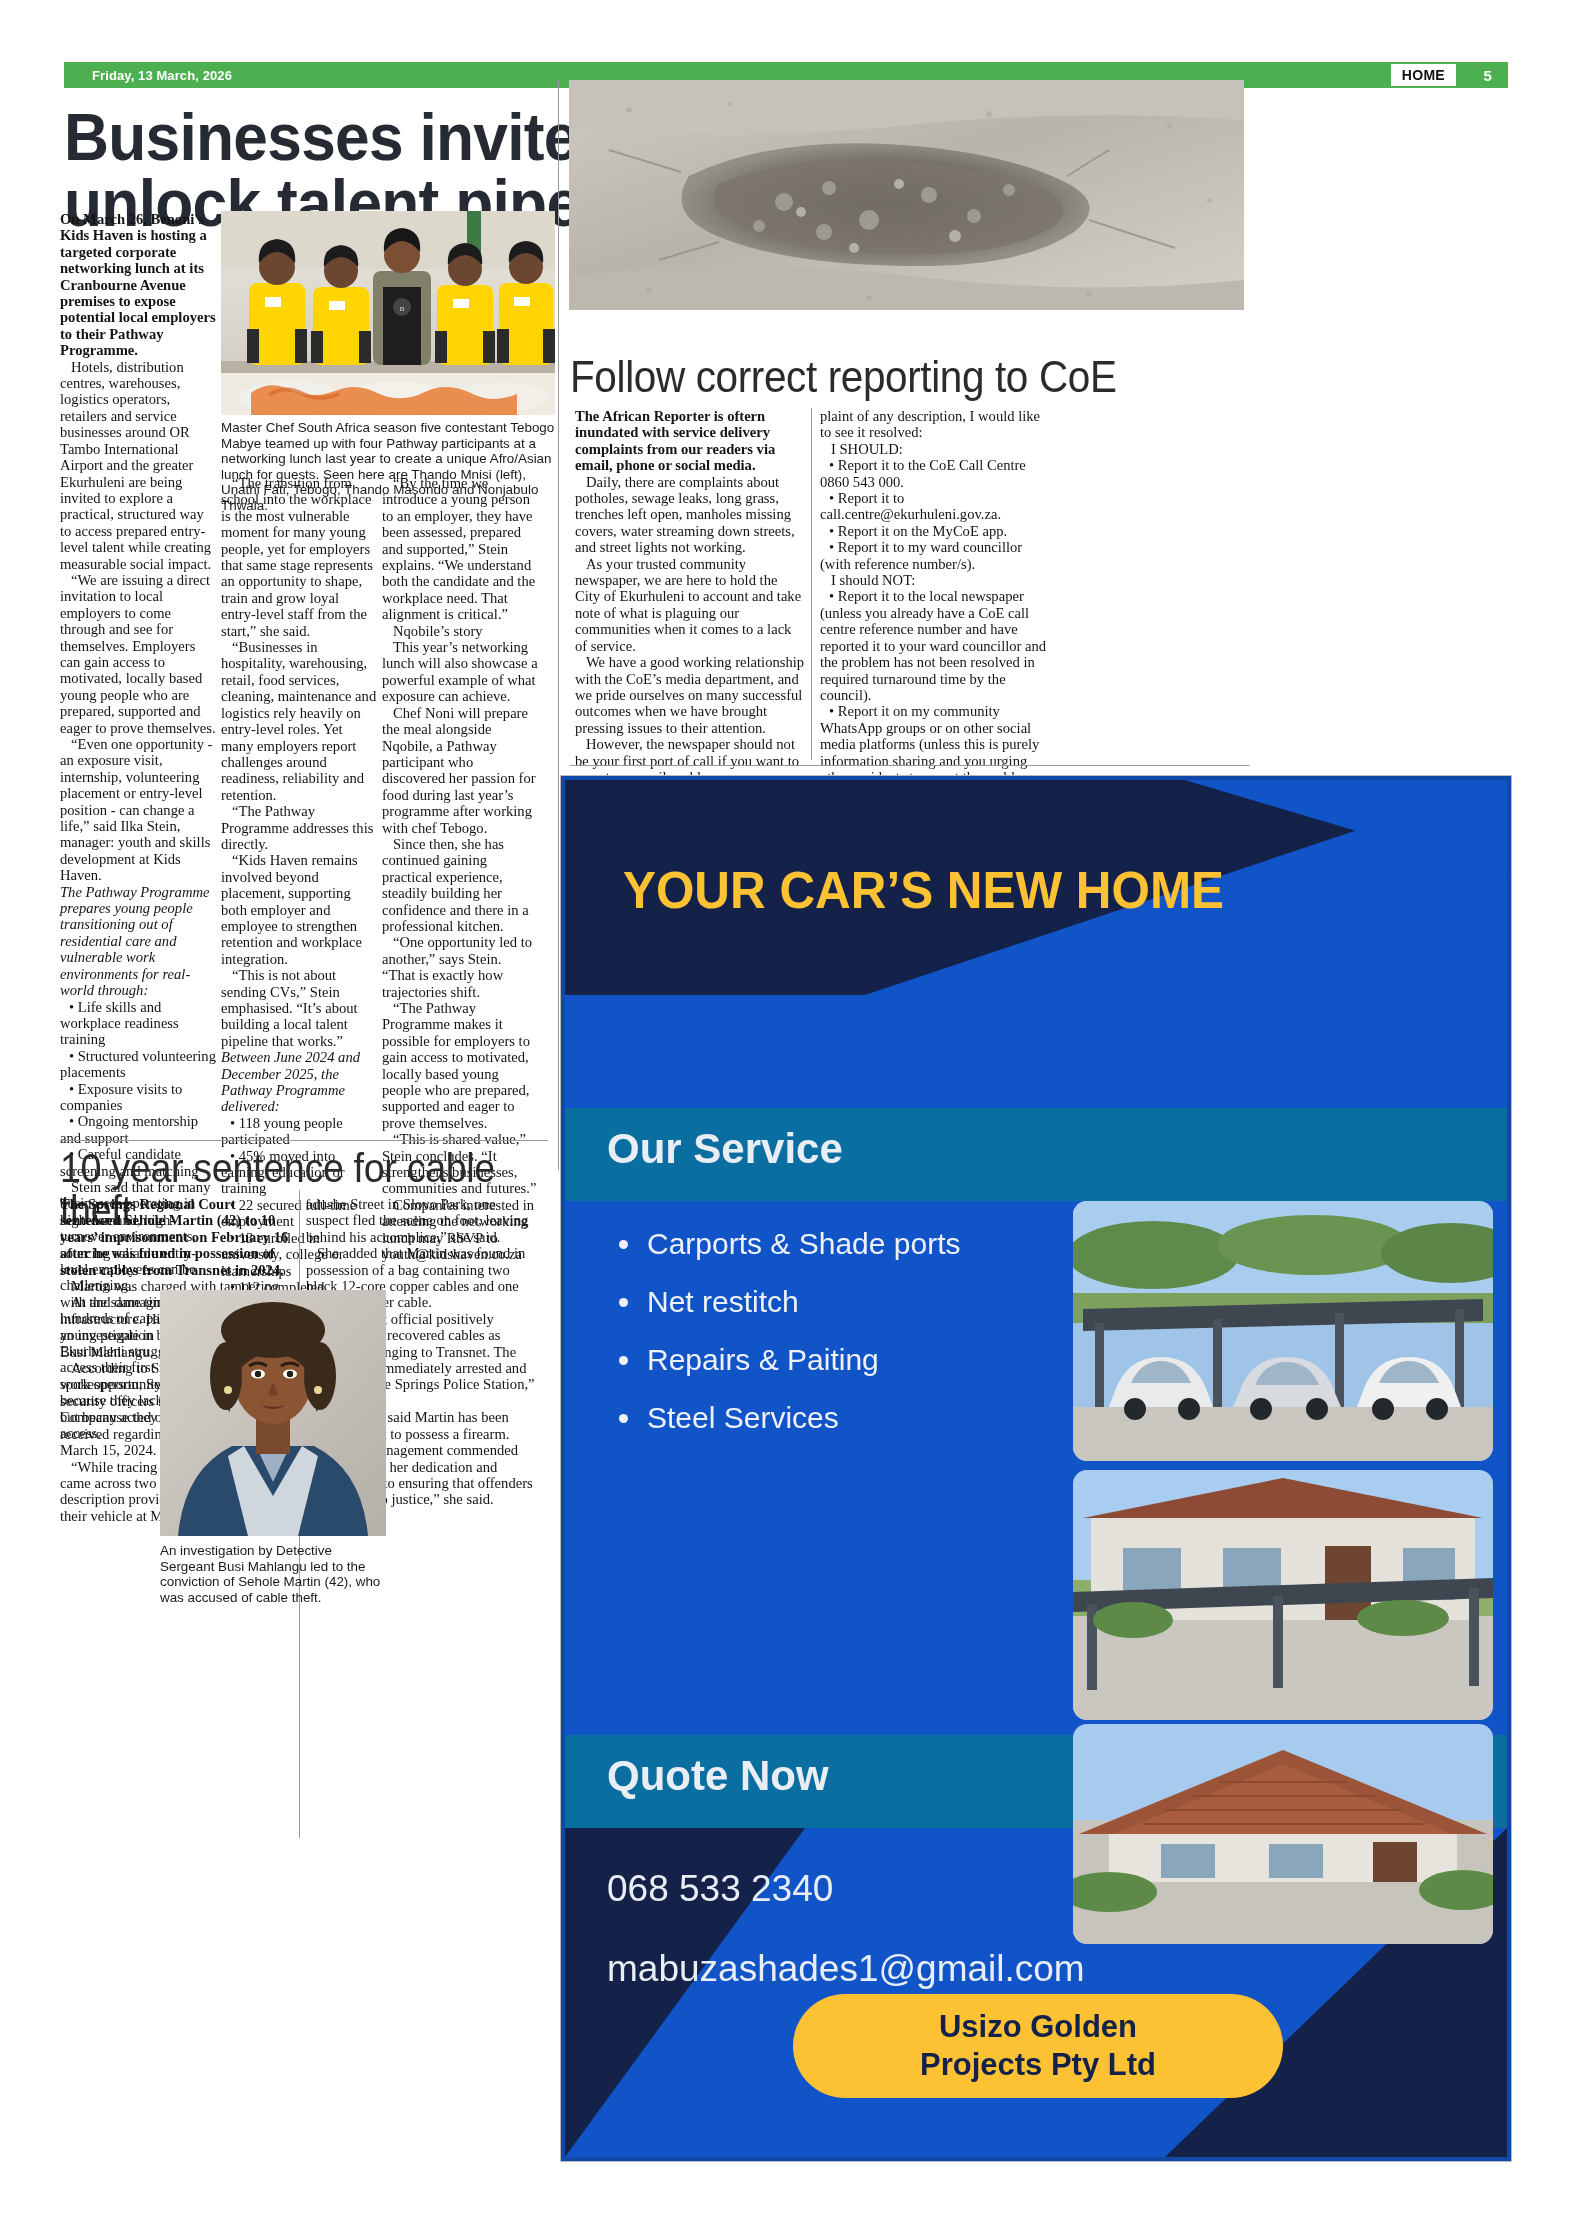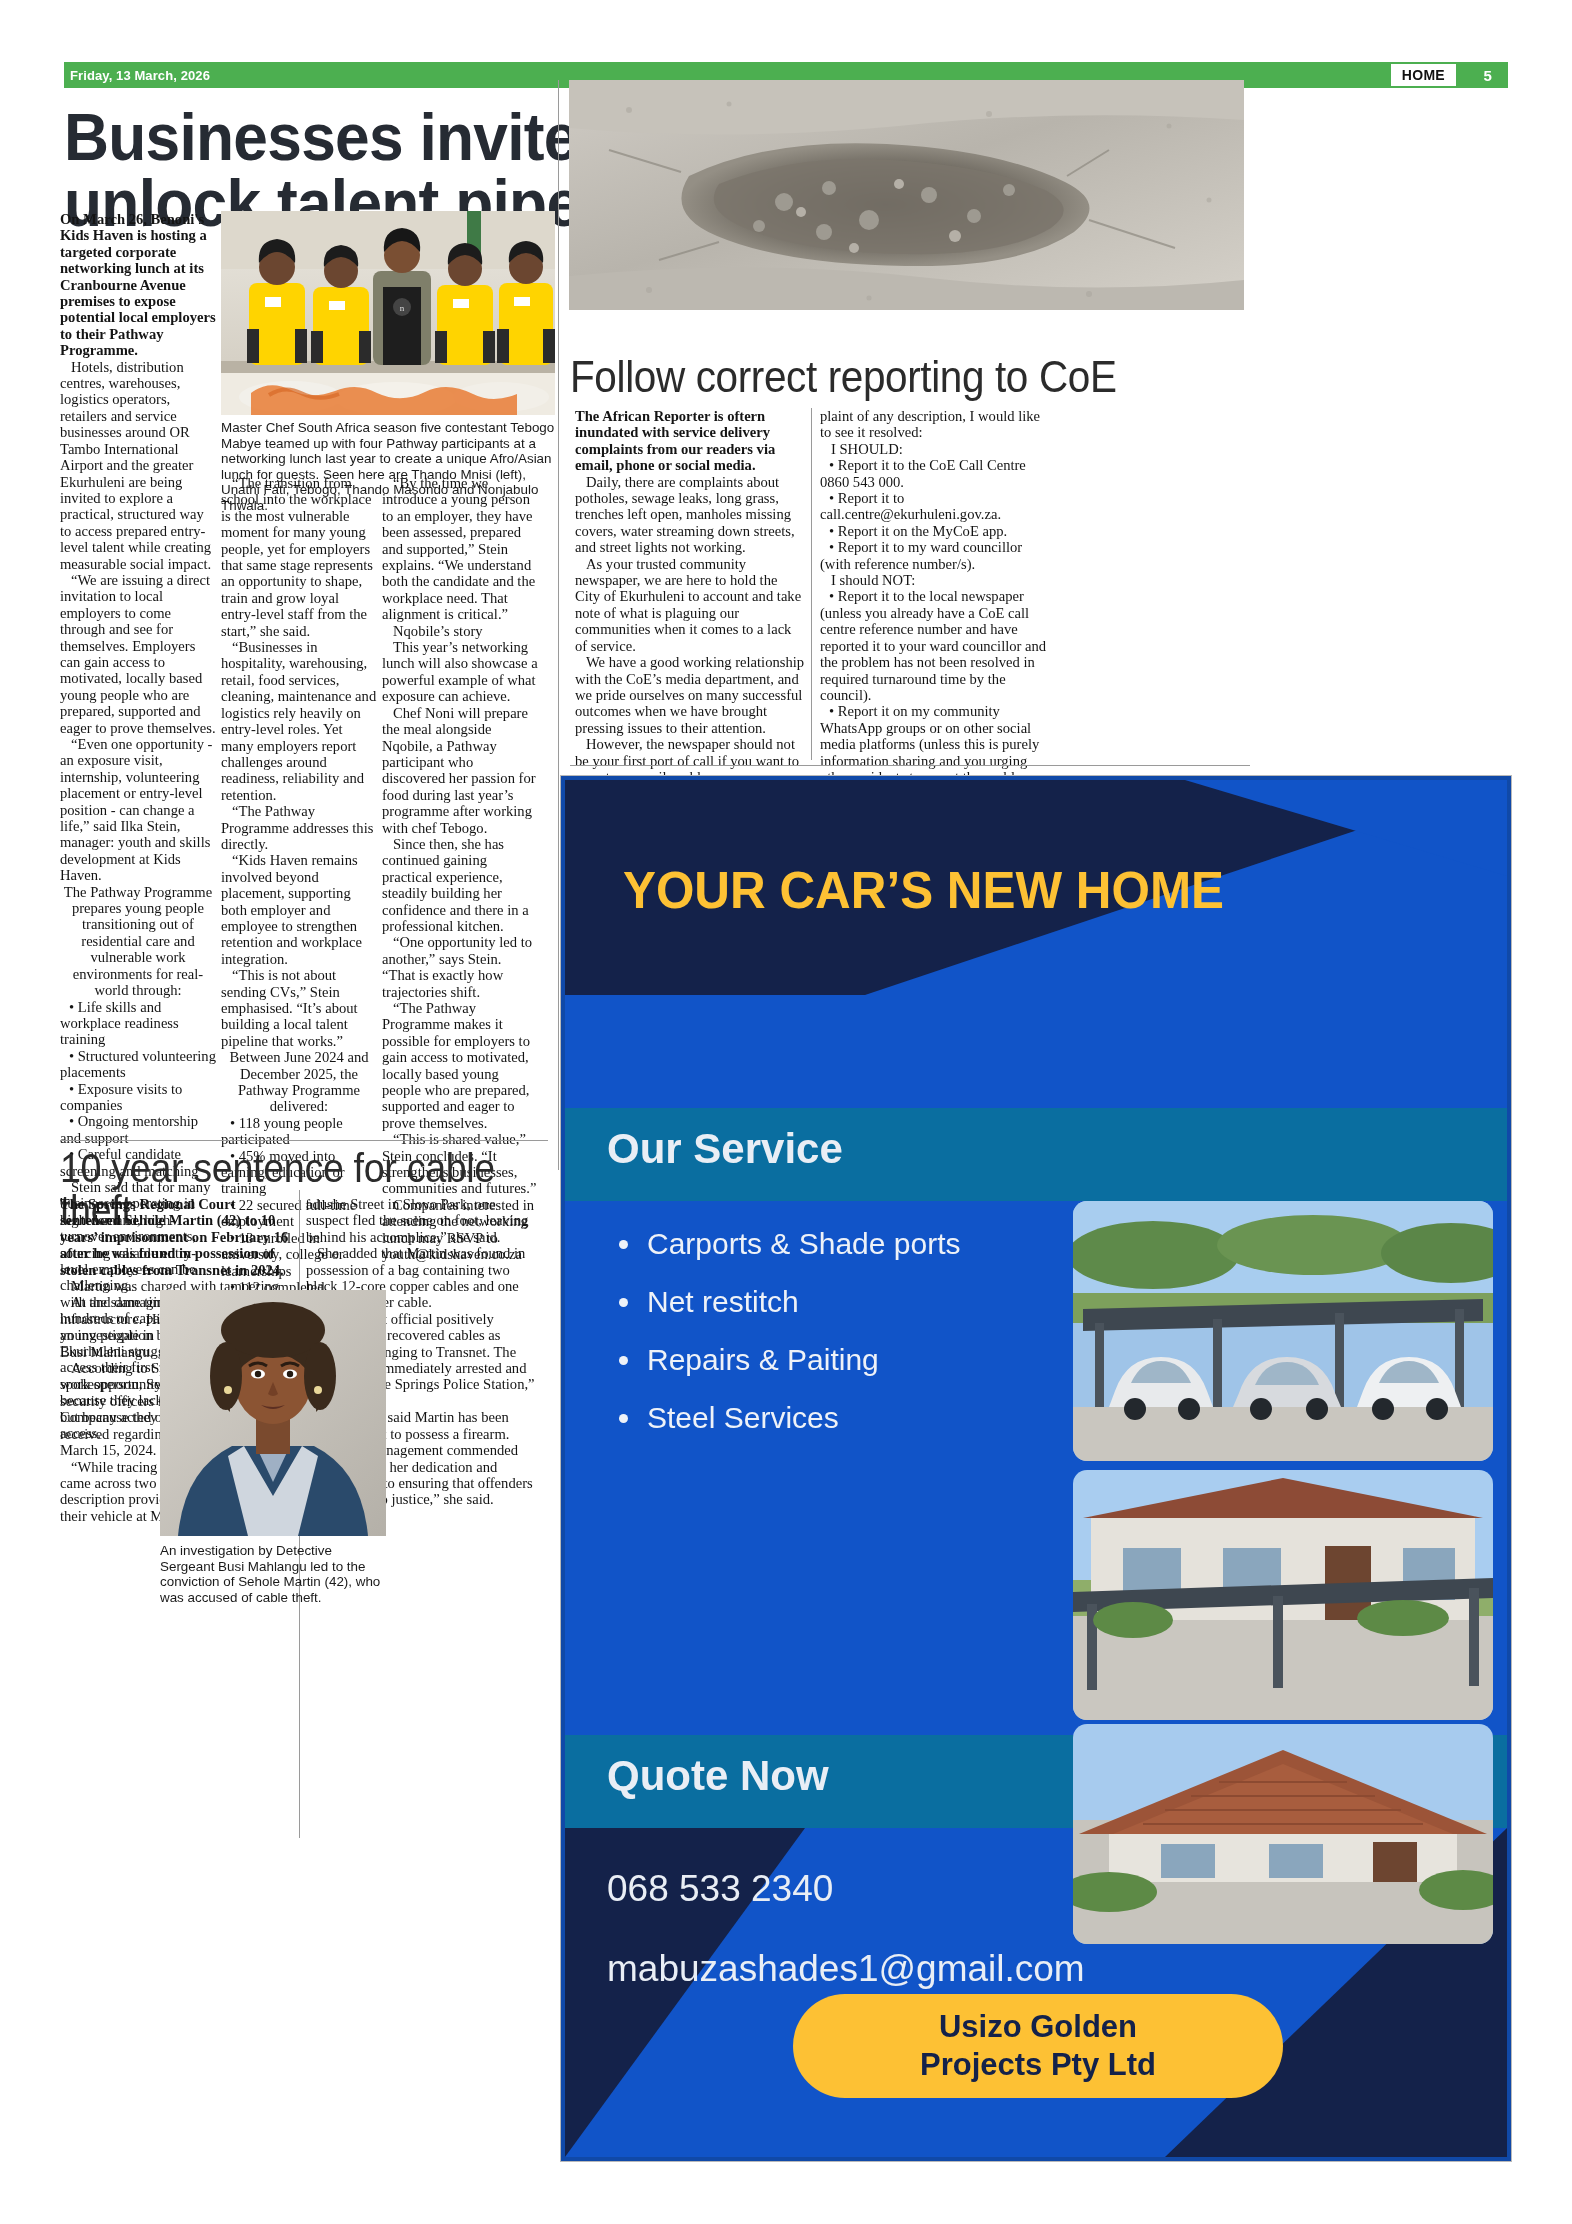--- a/index.html
+++ b/index.html
@@ -33,21 +33,21 @@
     background: #4CAF50;
     color: #fff;
     font-family: "Liberation Sans Narrow", "Liberation Sans", sans-serif;
     display: flex;
     align-items: center;
     font-size: 13px;
     font-weight: bold;
     letter-spacing: .1px;
   }
   .masthead .date {
-    padding-left: 6px;
+    padding-left: 28px;
     white-space: nowrap;
   }
   .masthead .center {
     position: absolute;
     left: 0; right: 0;
     text-align: center;
     font-size: 12.5px;
     font-weight: bold;
   }
   .masthead .section-tag {
@@ -99,21 +99,21 @@
     font-family: "Liberation Serif", serif;
     font-size: 14.6px;
     line-height: 16.4px;
     text-align: left;
     color: #141414;
     hyphens: none;
   }
   .body-col p { margin: 0; text-indent: 11px; }
   .body-col p.noind { text-indent: 0; }
   .body-col p.lede { font-weight: bold; text-indent: 0; }
-  .body-col p.ital { text-indent: 0; text-align: center; }
+  .body-col p.ital { font-style: italic; text-indent: 0; }
   .body-col p.bullet { text-indent: 9px; }
   .body-col p.subhead { font-weight: normal; text-indent: 11px; }
 
   .caption {
     font-family: "Liberation Sans Narrow", "Liberation Sans", sans-serif;
     font-size: 13.4px;
     line-height: 15.6px;
     color: #1a1a1a;
   }
   .caption .ital { font-style: italic; }

